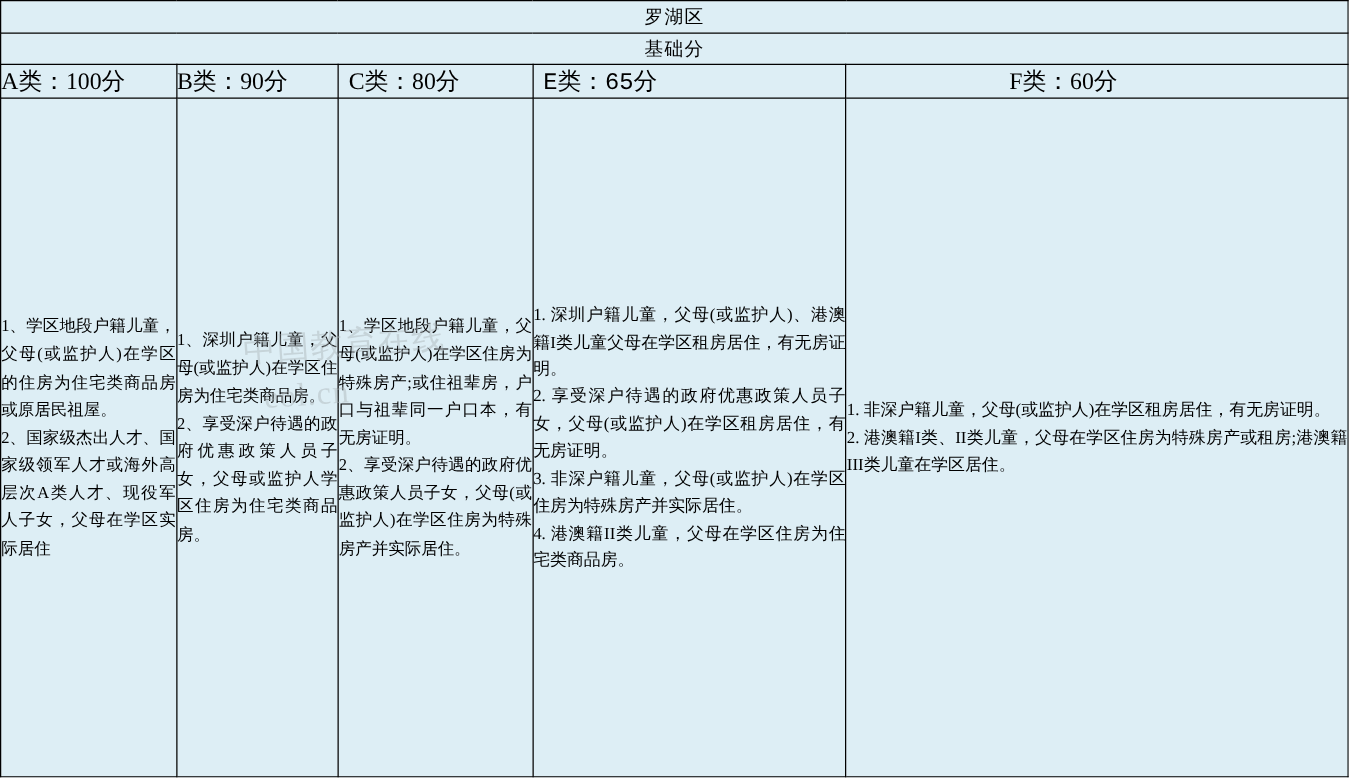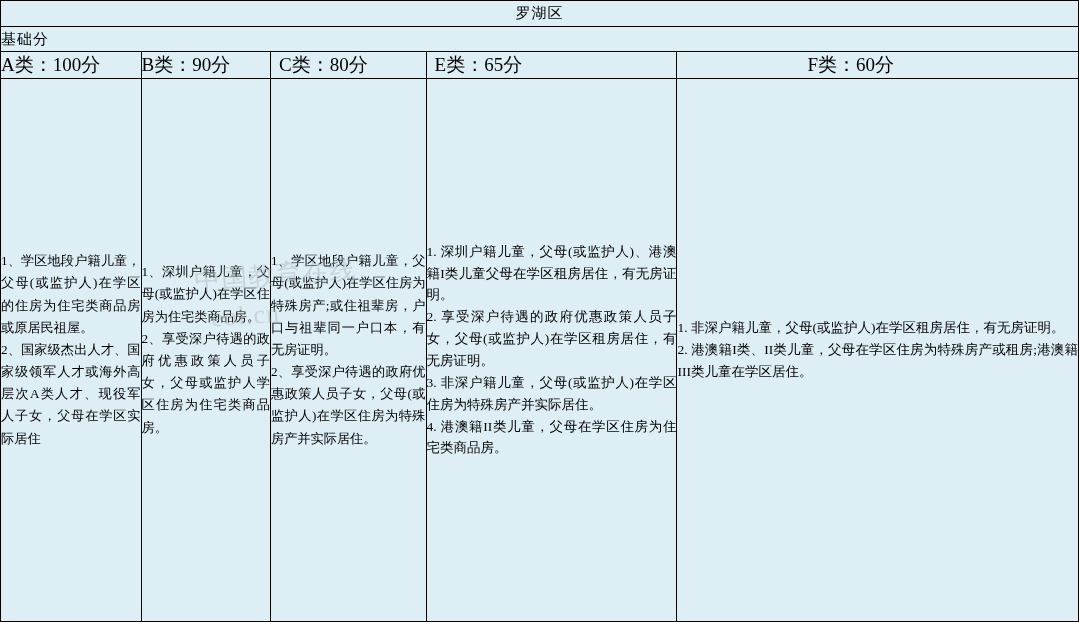--- a/index.html
+++ b/index.html
@@ -32,21 +32,21 @@
     padding: 0;
   }
   .title-cell {
     text-align: center;
     vertical-align: middle !important;
     font-size: 15px;
     height: 25px;
     letter-spacing: 1px;
   }
   .subtitle-cell {
-    text-align: left;
+    text-align: center;
     vertical-align: middle !important;
     font-size: 15px;
     height: 24px;
     letter-spacing: 1px;
   }
   .header-cell {
     vertical-align: middle !important;
     font-size: 19px;
     height: 26px;
     padding-left: 4px;
@@ -110,21 +110,21 @@
       <tr>
         <td class="title-cell" colspan="5">罗湖区</td>
       </tr>
       <tr>
         <td class="subtitle-cell" colspan="5">基础分</td>
       </tr>
       <tr>
         <td class="header-cell">A类：100分</td>
         <td class="header-cell">B类：90分</td>
         <td class="header-cell wide">C类：80分</td>
-        <td class="header-cell wide" style="">E类：65分</td>
+        <td class="header-cell wide" style="font-family:Liberation Mono, monospace;">E类：65分</td>
         <td class="header-cell wide" style="padding-left:130px;">F类：60分</td>
       </tr>
       <tr>
         <td class="body-cell narrow">
           <p>1、学区地段户籍儿童，父母(或监护人)在学区的住房为住宅类商品房或原居民祖屋。<br>2、国家级杰出人才、国家级领军人才或海外高层次A类人才、现役军人子女，父母在学区实际居住</p>
         </td>
         <td class="body-cell narrow">
           <p>1、深圳户籍儿童，父母(或监护人)在学区住房为住宅类商品房。<br>2、享受深户待遇的政府优惠政策人员子女，父母或监护人学区住房为住宅类商品房。</p>
         </td>
         <td class="body-cell narrow">

